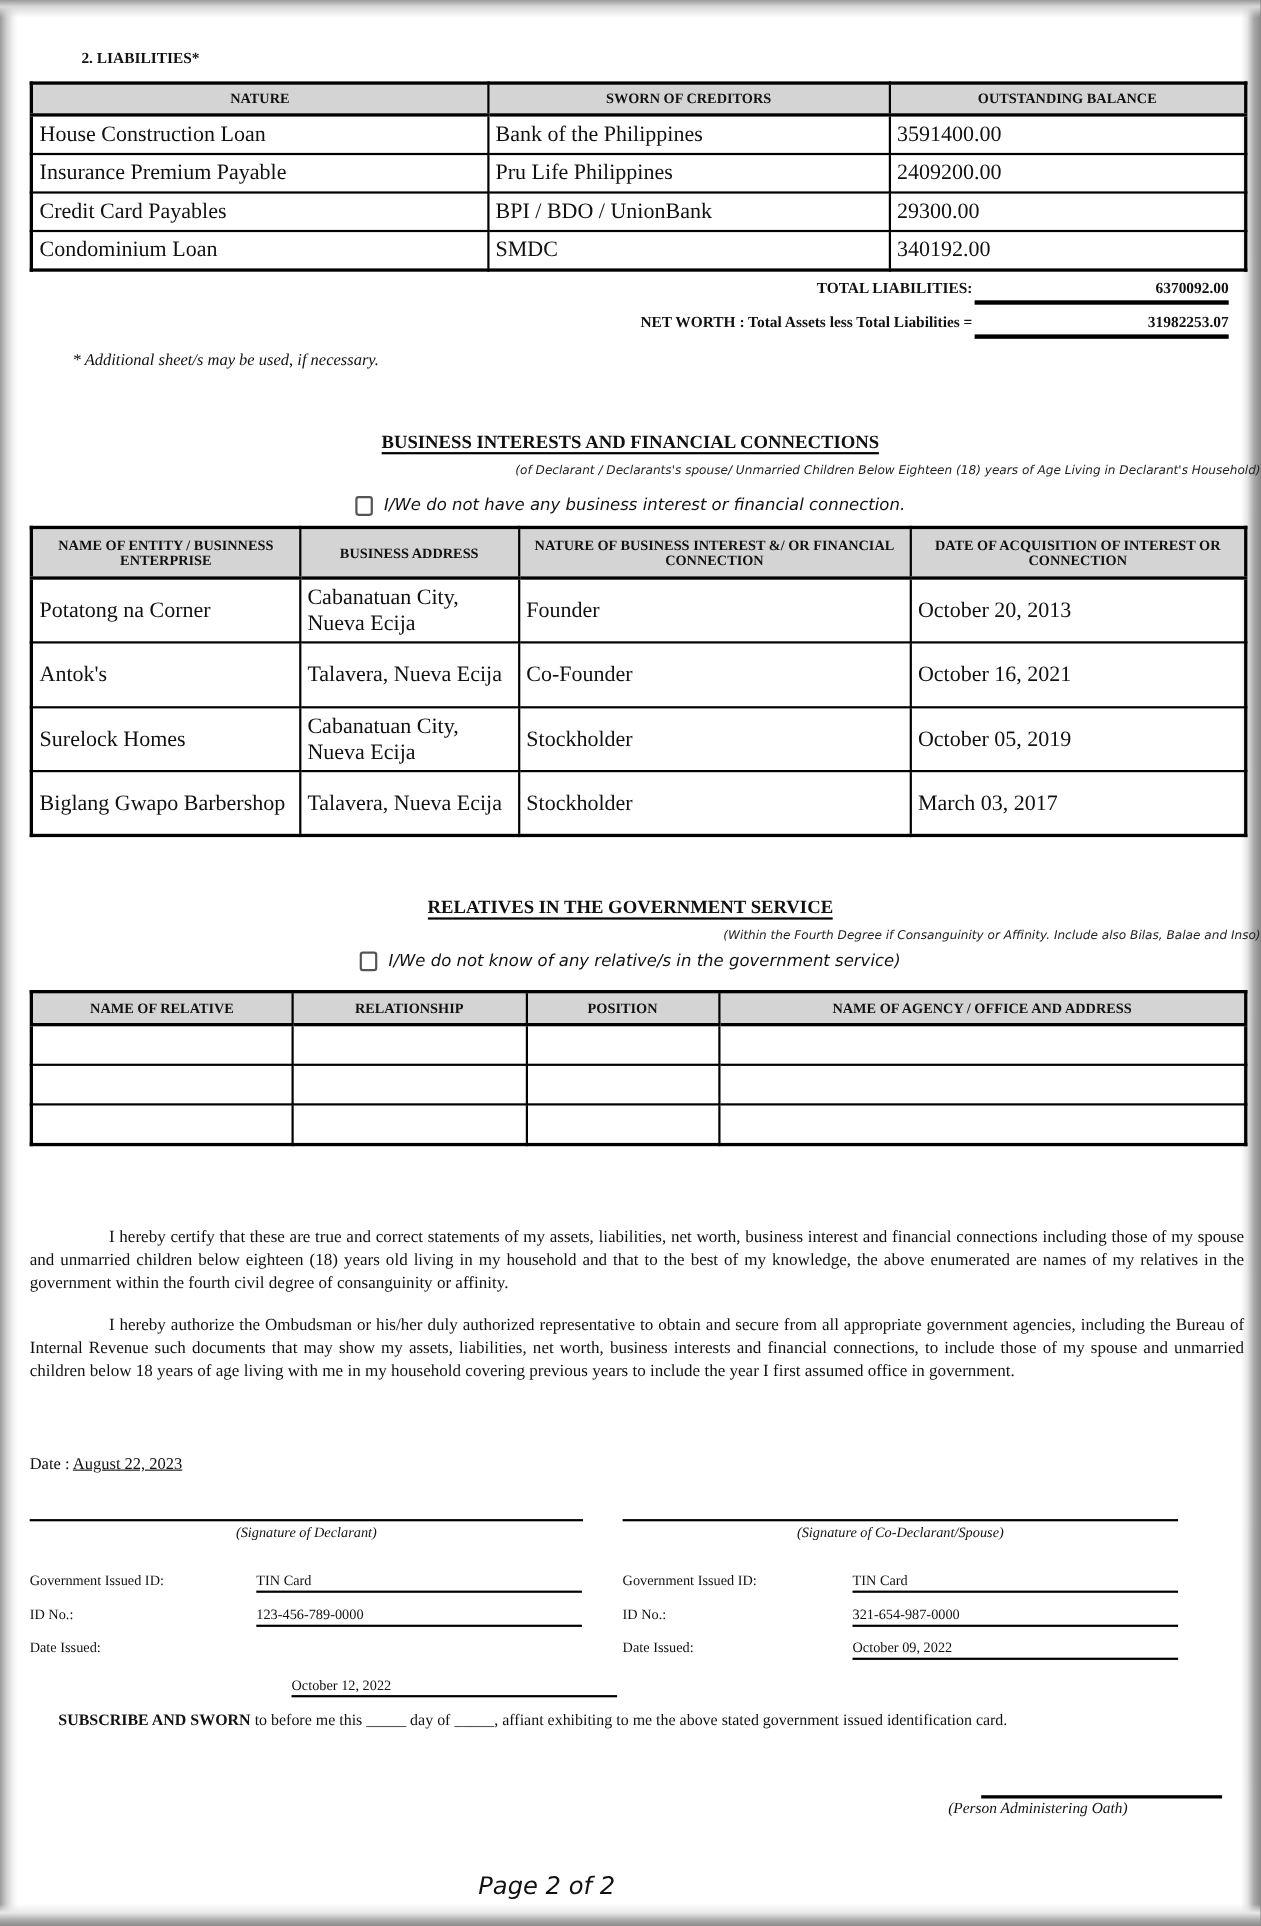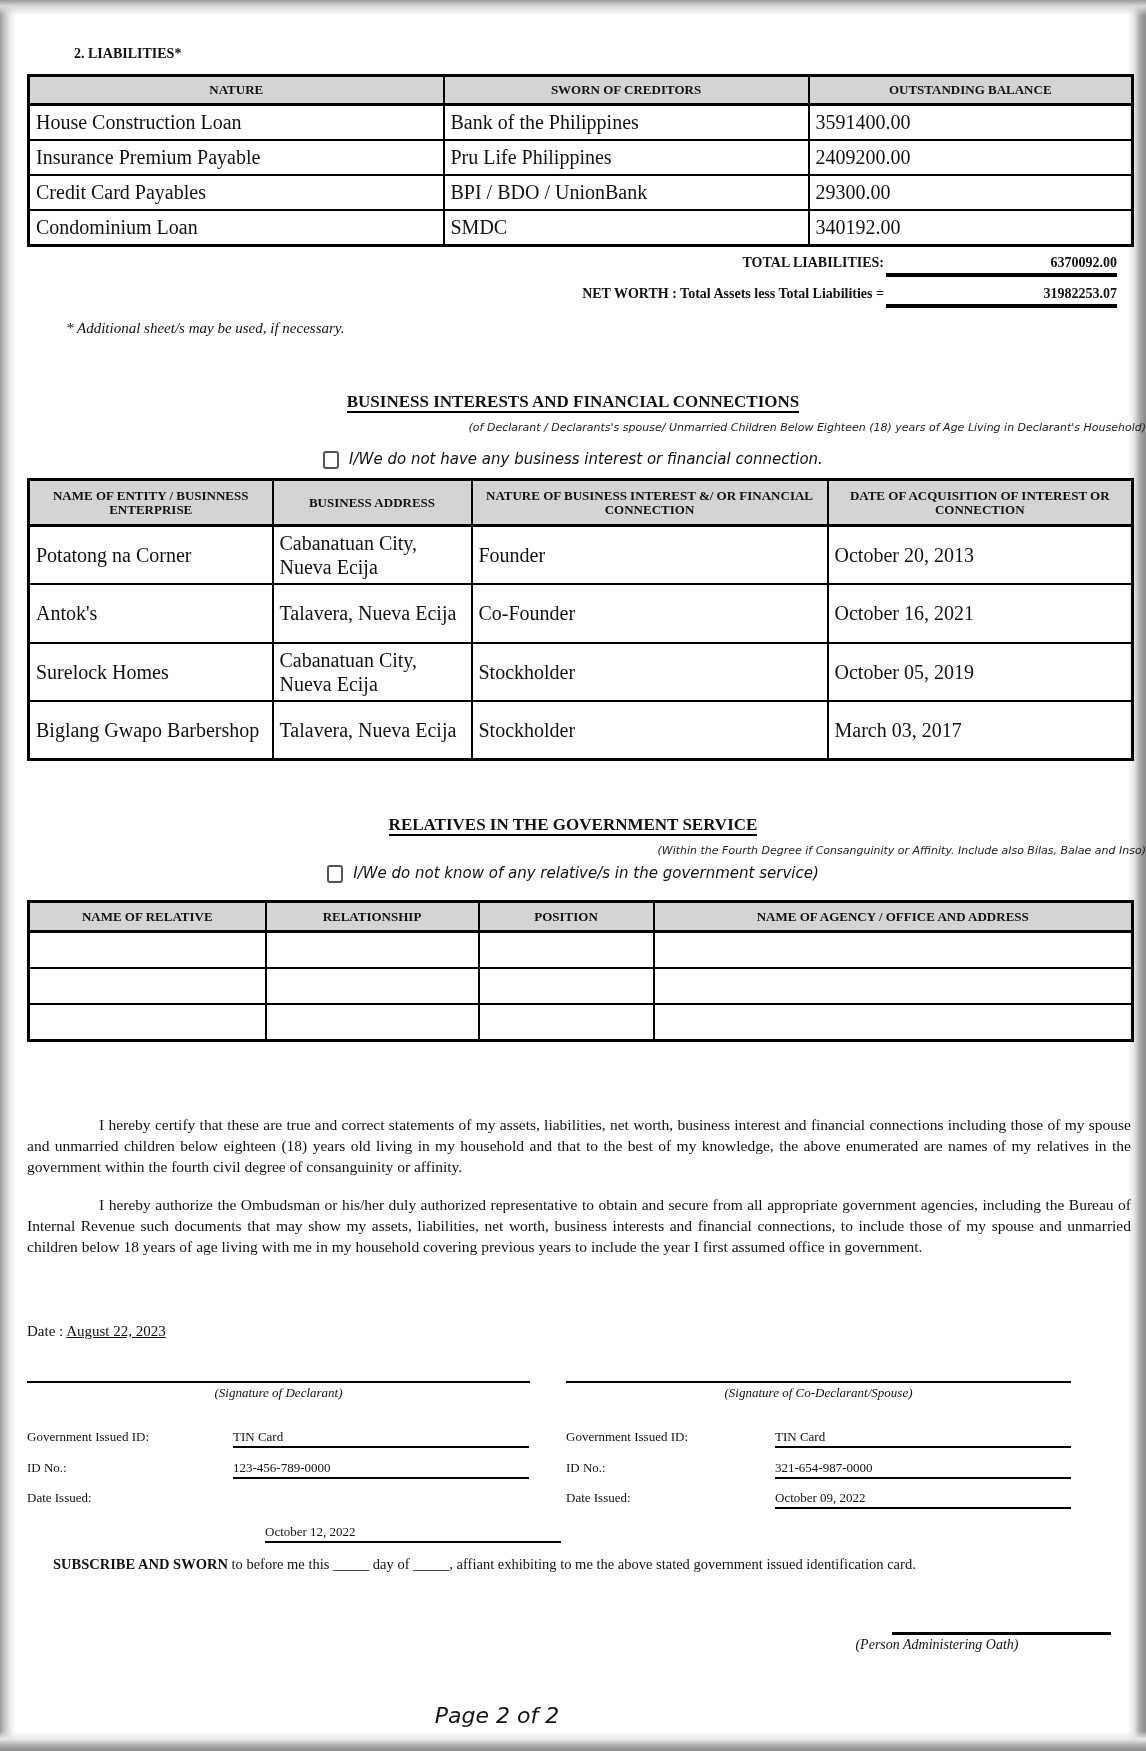--- a/index.html
+++ b/index.html
@@ -207,16 +207,16 @@
   <div class="id-label" style="left:566px; top:1460px;">ID No.:</div>
   <div class="id-val" style="left:775px; top:1460px; width:296px;">321-654-987-0000</div>
   <div class="id-label" style="left:566px; top:1490px;">Date Issued:</div>
   <div class="id-val" style="left:775px; top:1490px; width:296px;">October 09, 2022</div>
 
   <p class="abs" style="left:27px; top:1553px; width:1090px; font-size:14.5px; line-height:22px; text-indent:26px;">
     <b>SUBSCRIBE AND SWORN</b><span> to before me this _____ day of _____, affiant exhibiting to me the above stated government issued identification card.</span>
   </p>
 
   <div class="line" style="left:892px; top:1632px; width:219px; height:3px;"></div>
-  <div class="sig-label" style="left:812px; top:1637px; width:250px; text-align:center; font-size:14px;">(Person Administering Oath)</div>
+  <div class="sig-label" style="left:862px; top:1637px; width:250px; text-align:left; font-size:14px;">(Person Administering Oath)</div>
 
   <div class="page-num" style="top:1703px;">Page 2 of 2</div>
 </div>
 
 </body></html>

